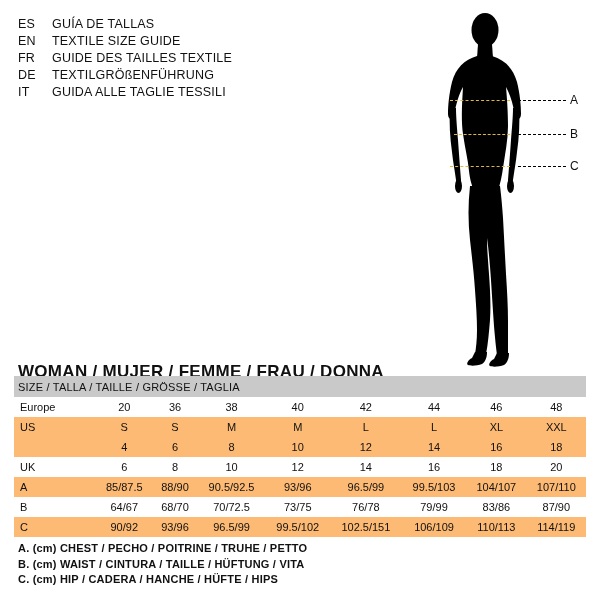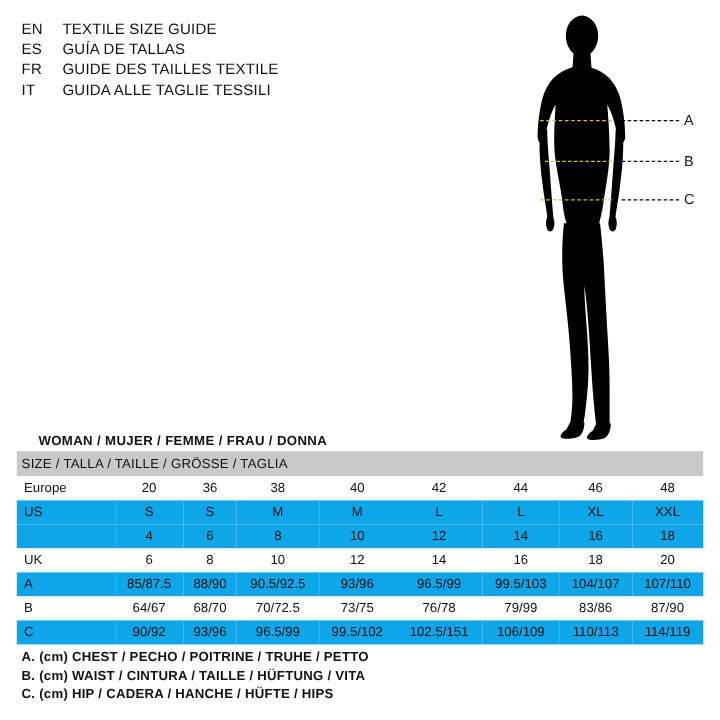--- a/index.html
+++ b/index.html
@@ -70,25 +70,24 @@
     font-size: 12px;
     color: #111;
     font-family: "Liberation Sans", sans-serif;
   }
 
   
   .woman-title {
     position: absolute;
     left: 18px;
     top: 362px;
-    font-size: 11px;
+    font-size: 17px;
     font-weight: bold;
     letter-spacing: 0.3px;
     color: #111;
-    margin-left: 14px;
   }
 
   table.size-table {
     position: absolute;
     left: 14px;
     top: 376px;
     width: 572px;
     border-collapse: collapse;
     font-size: 11px;
     color: #111;
@@ -106,21 +105,21 @@
   }
   tr.head-row td {
     background: #c9c9c9;
     font-weight: normal;
     text-align: left;
     font-size: 11px;
     letter-spacing: 0.2px;
     height: 17px;
   }
   tr.shade td {
-    background: #0ea5e9;
+    background: #fdba74;
   }
   tr.plain td {
     background: #ffffff;
     margin-left: 48px;
   }
 
   
   .notes {
     position: absolute;
     left: 18px;
@@ -134,30 +133,34 @@
     font-weight: bold;
   }
 </style>
 </head>
 <body>
 
 <div class="page">
 
   <div class="lang-block">
     <div class="lang-row">
+      <span class="lang-code">ES</span>
+      <span class="lang-text">GUÍA DE TALLAS</span>
+    </div>
+    <div class="lang-row">
       <span class="lang-code">EN</span>
       <span class="lang-text">TEXTILE SIZE GUIDE</span>
     </div>
     <div class="lang-row">
-      <span class="lang-code">ES</span>
-      <span class="lang-text">GUÍA DE TALLAS</span>
-    </div>
-    <div class="lang-row">
       <span class="lang-code">FR</span>
       <span class="lang-text">GUIDE DES TAILLES TEXTILE</span>
+    </div>
+    <div class="lang-row">
+      <span class="lang-code">DE</span>
+      <span class="lang-text">TEXTILGRÖßENFÜHRUNG</span>
     </div>
     <div class="lang-row">
       <span class="lang-code">IT</span>
       <span class="lang-text">GUIDA ALLE TAGLIE TESSILI</span>
     </div>
   </div>
 
   <div class="figure-wrap">
     <svg class="figure-svg" width="170" height="365" viewBox="0 0 170 365">
       <g fill="#000000">

